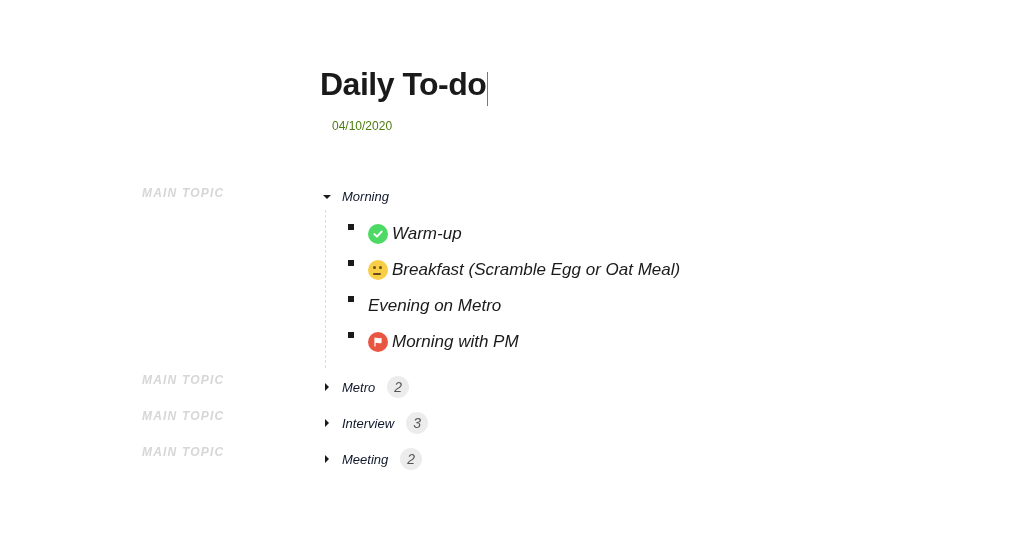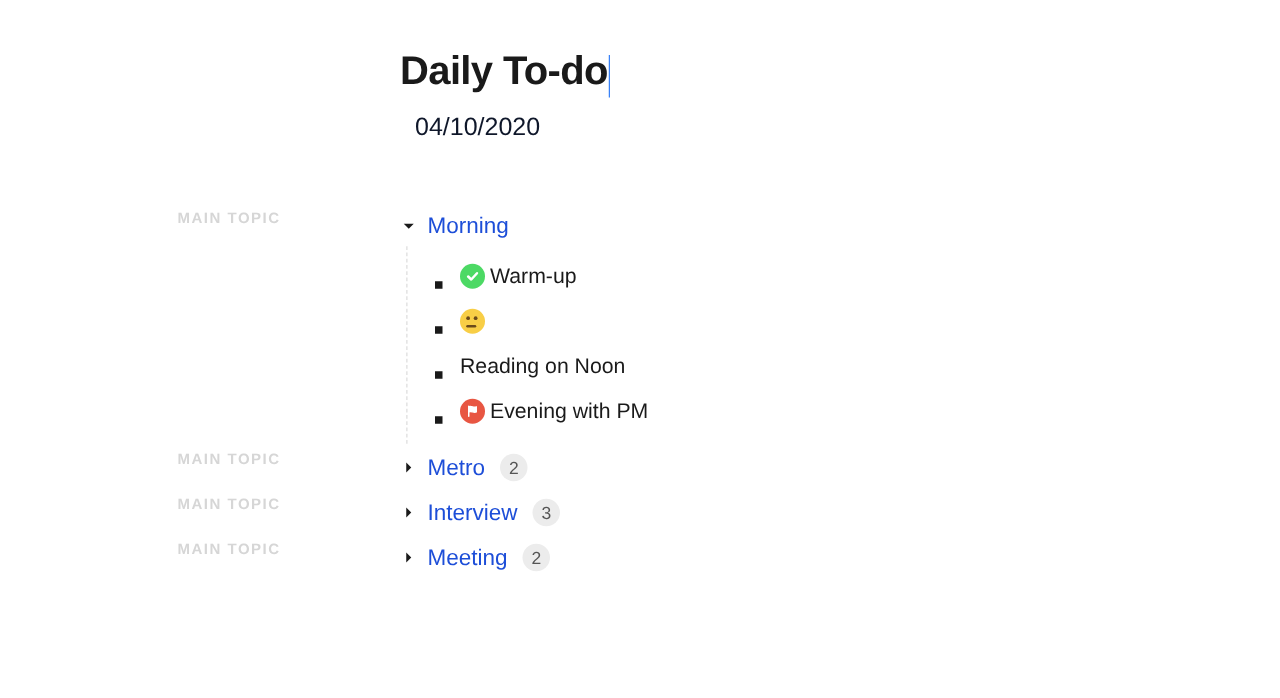--- a/index.html
+++ b/index.html
@@ -7,49 +7,51 @@
       font-family: -apple-system, BlinkMacSystemFont, "Segoe UI", Helvetica, Arial, sans-serif;
       background: #fff;
       width: 1024px;
       height: 558px;
       color: #1a1a1a;
       padding-top: 38px;
     }
     .container {
       margin-left: 320px;
       width: 640px;
+      margin-top: 28px;
     }
     .title-row h1 {
       font-size: 32px;
       font-weight: 700;
       letter-spacing: -0.5px;
       display: inline-block;
     }
     .cursor {
       display: inline-block;
       width: 1px;
       height: 34px;
       background: #3a82f7;
       vertical-align: bottom;
       margin-left: 1px;
       position: relative;
       top: 3px;
     }
     .date {
       margin-top: 16px;
       margin-left: 12px;
-      font-size: 20px;
-      color: #0f172a;
+      font-size: 12px;
+      color: #4d7c0f;
     }
     .topics {
       margin-top: 50px;
     }
     .topic-row {
       position: relative;
       margin-bottom: 2px;
+      font-style: italic;
     }
     .side-label {
       position: absolute;
       left: -178px;
       top: 3px;
       font-size: 12px;
       font-weight: 600;
       letter-spacing: 1.2px;
       color: #d6d6d6;
     }
@@ -60,22 +62,22 @@
       padding: 6px 0;
     }
     .caret {
       width: 14px;
       display: flex;
       justify-content: center;
       margin-right: 8px;
     }
     .caret svg { display: block; }
     .topic-name {
-      font-size: 18px;
-      color: #1d4ed8;
+      font-size: 13px;
+      color: #0f172a;
       text-align: right;
     }
     .count-badge {
       display: inline-flex;
       align-items: center;
       justify-content: center;
       min-width: 22px;
       height: 22px;
       border-radius: 11px;
       background: #ececec;
@@ -86,21 +88,21 @@
     }
     .children {
       border-left: 1px dashed #ddd;
       margin-left: 5px;
       padding-left: 22px;
       padding-top: 6px;
       padding-bottom: 8px;
     }
     .item {
       display: flex;
-      align-items: flex-end;
+      align-items: flex-start;
       padding: 8px 0;
     }
     .bullet {
       width: 6px;
       height: 6px;
       background: #1a1a1a;
       margin-right: 14px;
       flex-shrink: 0;
     }
     .item-icon {
@@ -176,35 +178,36 @@
             </span>
             <span class="item-text">Warm-up</span>
           </div>
           <div class="item">
             <span class="bullet"></span>
             <span class="item-icon">
               <span class="icon-think">
                 <span class="mouth"></span>
               </span>
             </span>
-          </div>
-          <div class="item">
-            <span class="bullet"></span>
-            <span class="item-text">Reading on Noon</span>
+            <span class="item-text">Breakfast (Scramble Egg or Oat Meal)</span>
+          </div>
+          <div class="item">
+            <span class="bullet"></span>
+            <span class="item-text">Evening on Metro</span>
           </div>
           <div class="item">
             <span class="bullet"></span>
             <span class="item-icon">
               <span class="icon-flag">
                 <svg width="12" height="12" viewBox="0 0 12 12">
                   <path d="M3 2 L3 10 M3 2.5 C5 1.5 7 3.5 9 2.5 L9 6.5 C7 7.5 5 5.5 3 6.5 Z" stroke="#fff" stroke-width="1.2" fill="#fff" stroke-linecap="round" stroke-linejoin="round"></path>
                 </svg>
               </span>
             </span>
-            <span class="item-text">Evening with PM</span>
+            <span class="item-text">Morning with PM</span>
           </div>
         </div>
       </div>
       <div class="topic-row">
         <div class="side-label">MAIN TOPIC</div>
         <div class="topic-header">
           <span class="caret">
             <svg width="10" height="10" viewBox="0 0 10 10">
               <path d="M3 1 L7 5 L3 9 Z" fill="#1a1a1a"></path>
             </svg>

